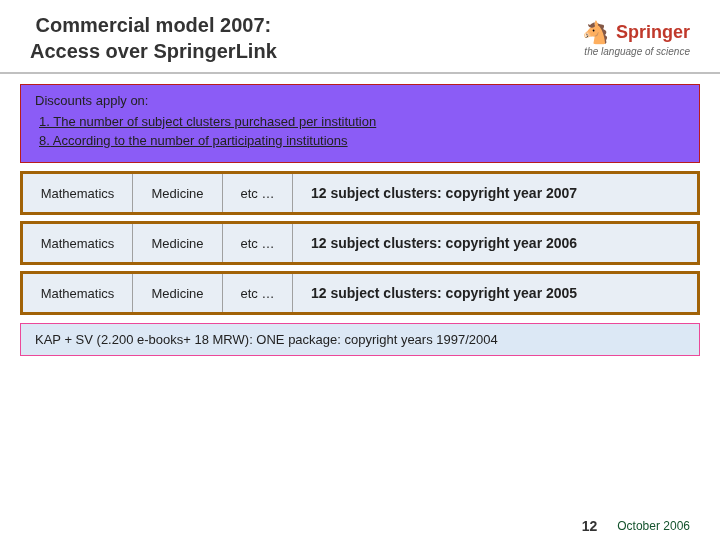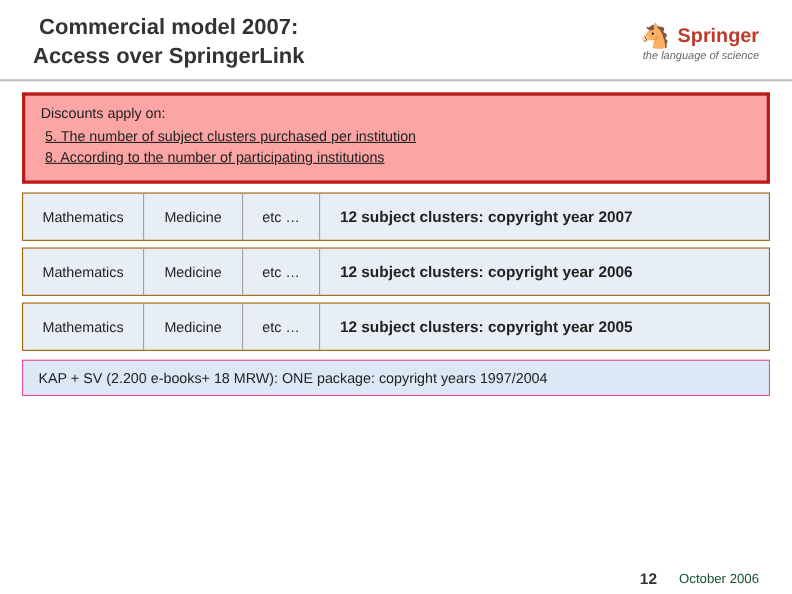--- a/index.html
+++ b/index.html
@@ -48,22 +48,22 @@
     }
     .springer-tagline {
       font-size: 10px;
       color: #666;
       font-style: italic;
     }
 
     
     .discounts-box {
       margin: 10px 20px 8px 20px;
-      border: 3px solid #b91c1c;
-      background: #fca5a5;
+      border: 1px solid #b91c1c;
+      background: #8b5cf6;
       padding: 8px 14px 10px 14px;
     }
     .discounts-title {
       font-size: 13px;
       color: #222;
       margin-bottom: 6px;
     }
     .discounts-item {
       font-size: 13px;
       color: #222;
@@ -75,21 +75,21 @@
     
     .cluster-rows {
       margin: 8px 20px;
       display: flex;
       flex-direction: column;
       gap: 6px;
     }
     .cluster-row {
       display: flex;
       align-items: center;
-      border: 1px solid #a16207;
+      border: 3px solid #a16207;
       background: #e8eef5;
       height: 44px;
     }
     .cluster-cell {
       border-right: 1px solid #a0a0a0;
       height: 100%;
       display: flex;
       align-items: center;
       justify-content: center;
       font-size: 13px;
@@ -152,21 +152,21 @@
     <div class="springer-logo-top">
       <span class="springer-horse">🐴</span>
       <span class="springer-text">Springer</span>
     </div>
     <div class="springer-tagline">the language of science</div>
   </div>
 </div>
 
 <div class="discounts-box">
   <div class="discounts-title">Discounts apply on:</div>
-  <div class="discounts-item">5.   The number of subject clusters purchased per institution</div>
+  <div class="discounts-item">1.   The number of subject clusters purchased per institution</div>
   <div class="discounts-item">8.   According to the number of participating institutions</div>
 </div>
 
 <div class="cluster-rows">
 
   <div class="cluster-row">
     <div class="cluster-cell math">Mathematics</div>
     <div class="cluster-cell med">Medicine</div>
     <div class="cluster-cell etc">etc …</div>
     <div class="cluster-cell desc">12 subject clusters: copyright year 2007</div>

